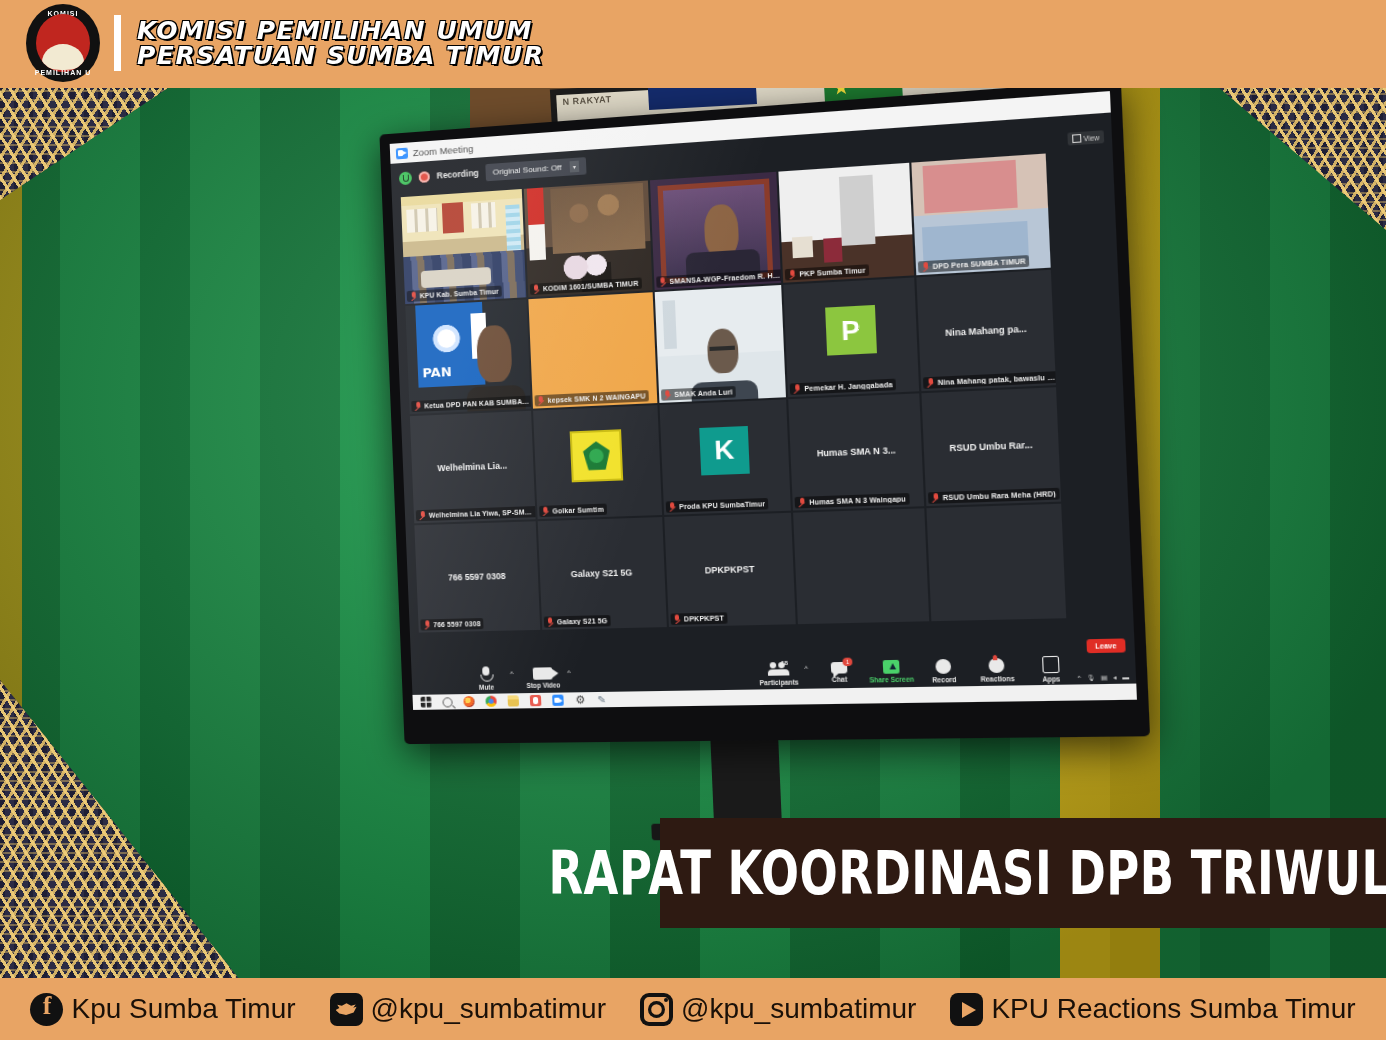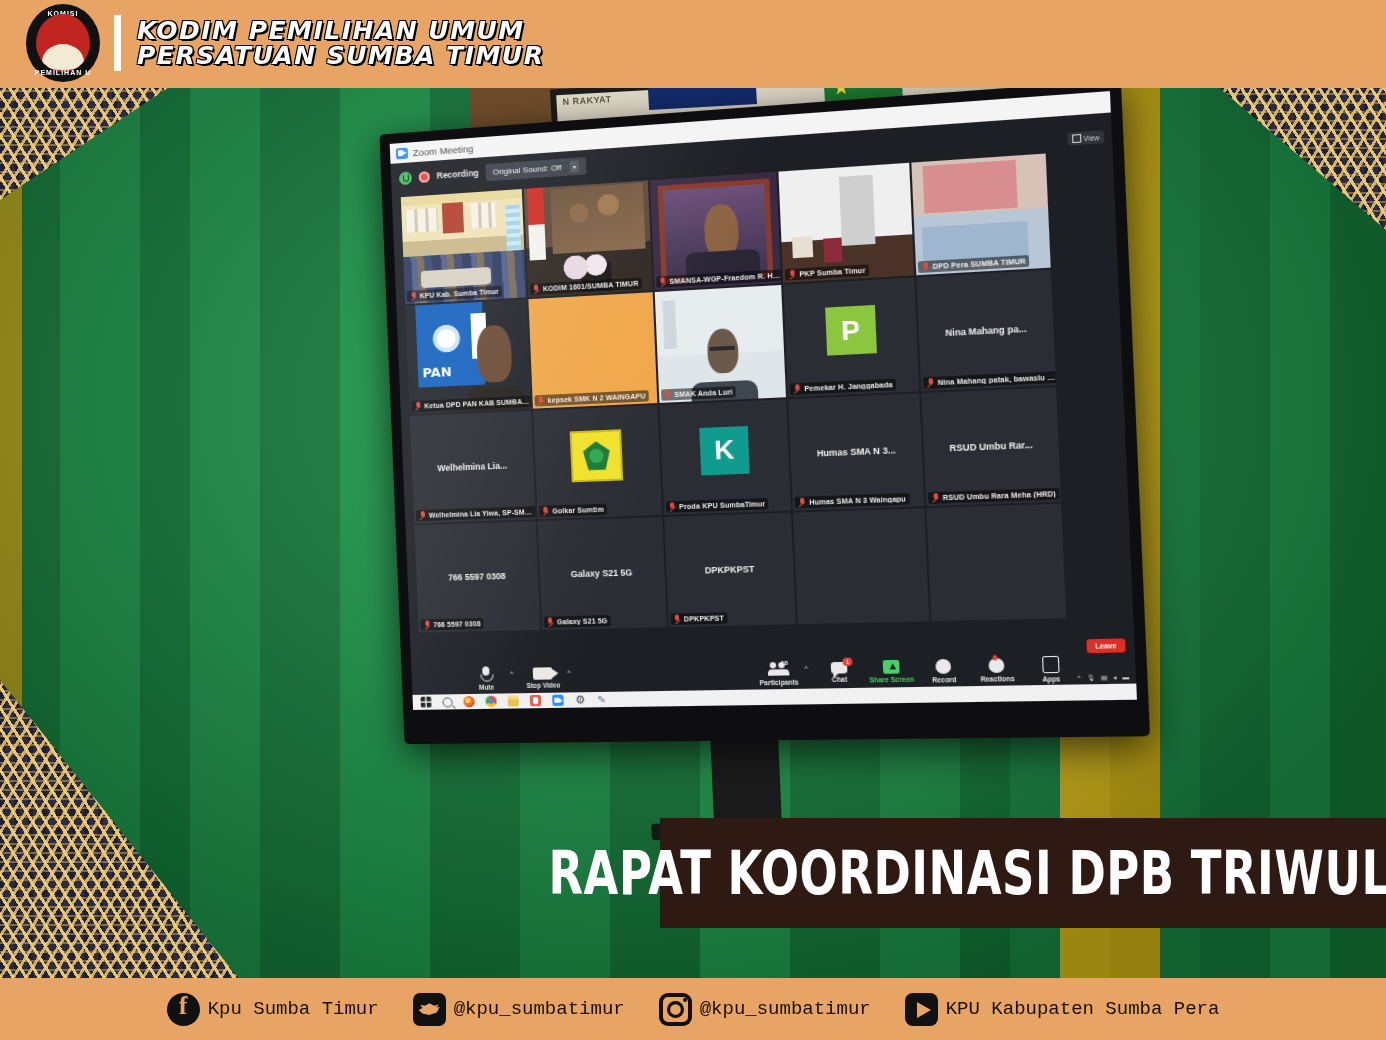--- a/index.html
+++ b/index.html
@@ -226,21 +226,21 @@
      font-family:"DejaVu Sans",sans-serif;transform:scaleY(1.3);}
   #title-banner{position:absolute;right:0;top:818px;width:726px;height:110px;background:#2e1a12;
      display:flex;align-items:center;justify-content:center;z-index:7;}
   #title-banner span{color:#fff;font-size:45px;font-weight:bold;letter-spacing:.5px;
      font-family:"DejaVu Sans",sans-serif;transform:scaleY(1.35);white-space:nowrap;}
 
   
   #footer{position:absolute;left:0;bottom:0;width:1386px;height:62px;background:#e8a464;
      display:flex;align-items:center;justify-content:center;gap:34px;z-index:8;}
   .social{display:flex;align-items:center;gap:8px;}
-  .social .txt{color:#1a1008;font-size:19px;font-family:Liberation Mono, monospace;white-space:nowrap;}
+  .social .txt{color:#1a1008;font-size:28px;font-family:Liberation Sans, sans-serif;white-space:nowrap;}
   .sic{width:33px;height:33px;background:#111;flex:0 0 auto;position:relative;}
   .sic.fb{border-radius:50%;}
   .sic.fb::after{content:"f";position:absolute;left:0;right:0;top:-2px;color:#e8a464;font-size:26px;
      font-weight:bold;text-align:center;font-family:"Liberation Serif",serif;}
   .sic.tw{border-radius:7px;}
   .sic.tw::after{content:"";position:absolute;left:6px;top:9px;width:21px;height:14px;background:#e8a464;
      clip-path:polygon(0 60%,18% 86%,50% 96%,86% 78%,100% 38%,84% 44%,96% 22%,74% 30%,52% 12%,30% 30%,8% 24%,18% 46%);}
   .sic.ig{border-radius:9px;background:none;box-shadow:inset 0 0 0 4px #111;}
   .sic.ig::after{content:"";position:absolute;left:8px;top:8px;width:17px;height:17px;border-radius:50%;
      box-shadow:inset 0 0 0 3.2px #111;}
@@ -556,21 +556,21 @@
 
   <div id="header-band"></div>
   <div id="logo-wrap">
     <div id="kpu-emblem">
       <div class="ring-top">KOMISI</div>
       <div class="inner"></div>
       <div class="ring-bot">PEMILIHAN U</div>
     </div>
     <div id="logo-divider"></div>
     <div id="logo-text">
-      <div>KODIM PEMILIHAN UMUM</div>
+      <div>KOMISI PEMILIHAN UMUM</div>
       <div>PERSATUAN SUMBA TIMUR</div>
     </div>
   </div>
 
   <div id="title-banner">
     <span>RAPAT KOORDINASI DPB TRIWULAN I</span>
   </div>
 
   <div id="footer">
       <div class="social">
@@ -580,17 +580,17 @@
       <div class="social">
         <div class="sic tw"></div>
         <div class="txt">@kpu_sumbatimur</div>
       </div>
       <div class="social">
         <div class="sic ig"></div>
         <div class="txt">@kpu_sumbatimur</div>
       </div>
       <div class="social">
         <div class="sic yt"></div>
-        <div class="txt">KPU Kabupaten Sumba Pera</div>
+        <div class="txt">KPU Reactions Sumba Timur</div>
       </div>
     </div>
 
 </div>
 
 </body></html>

